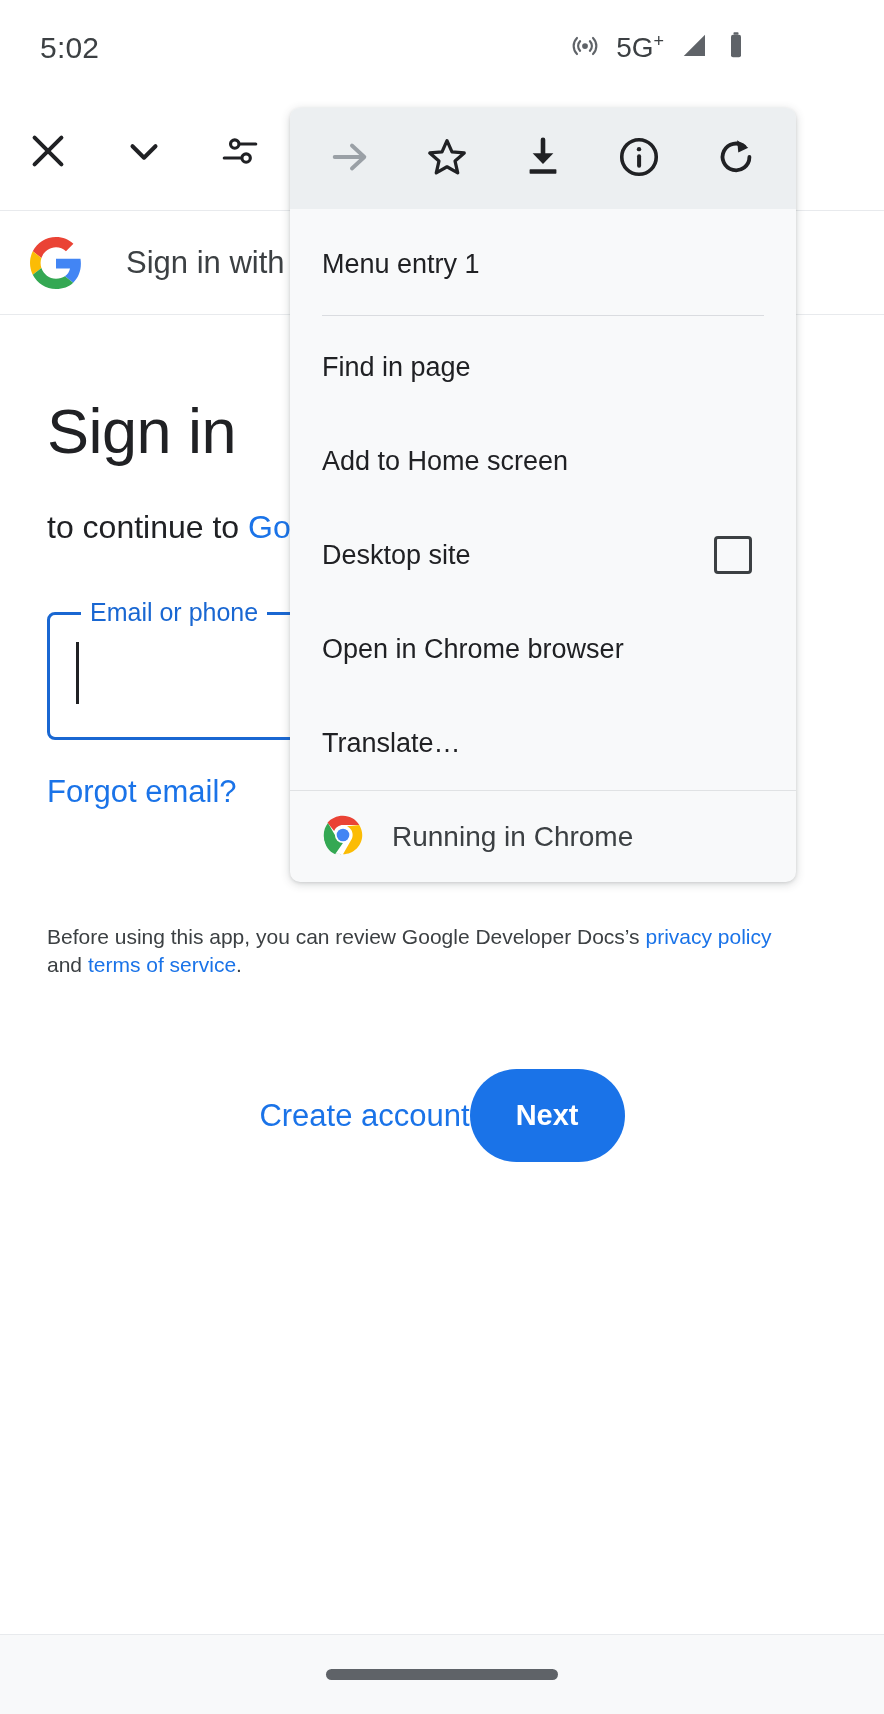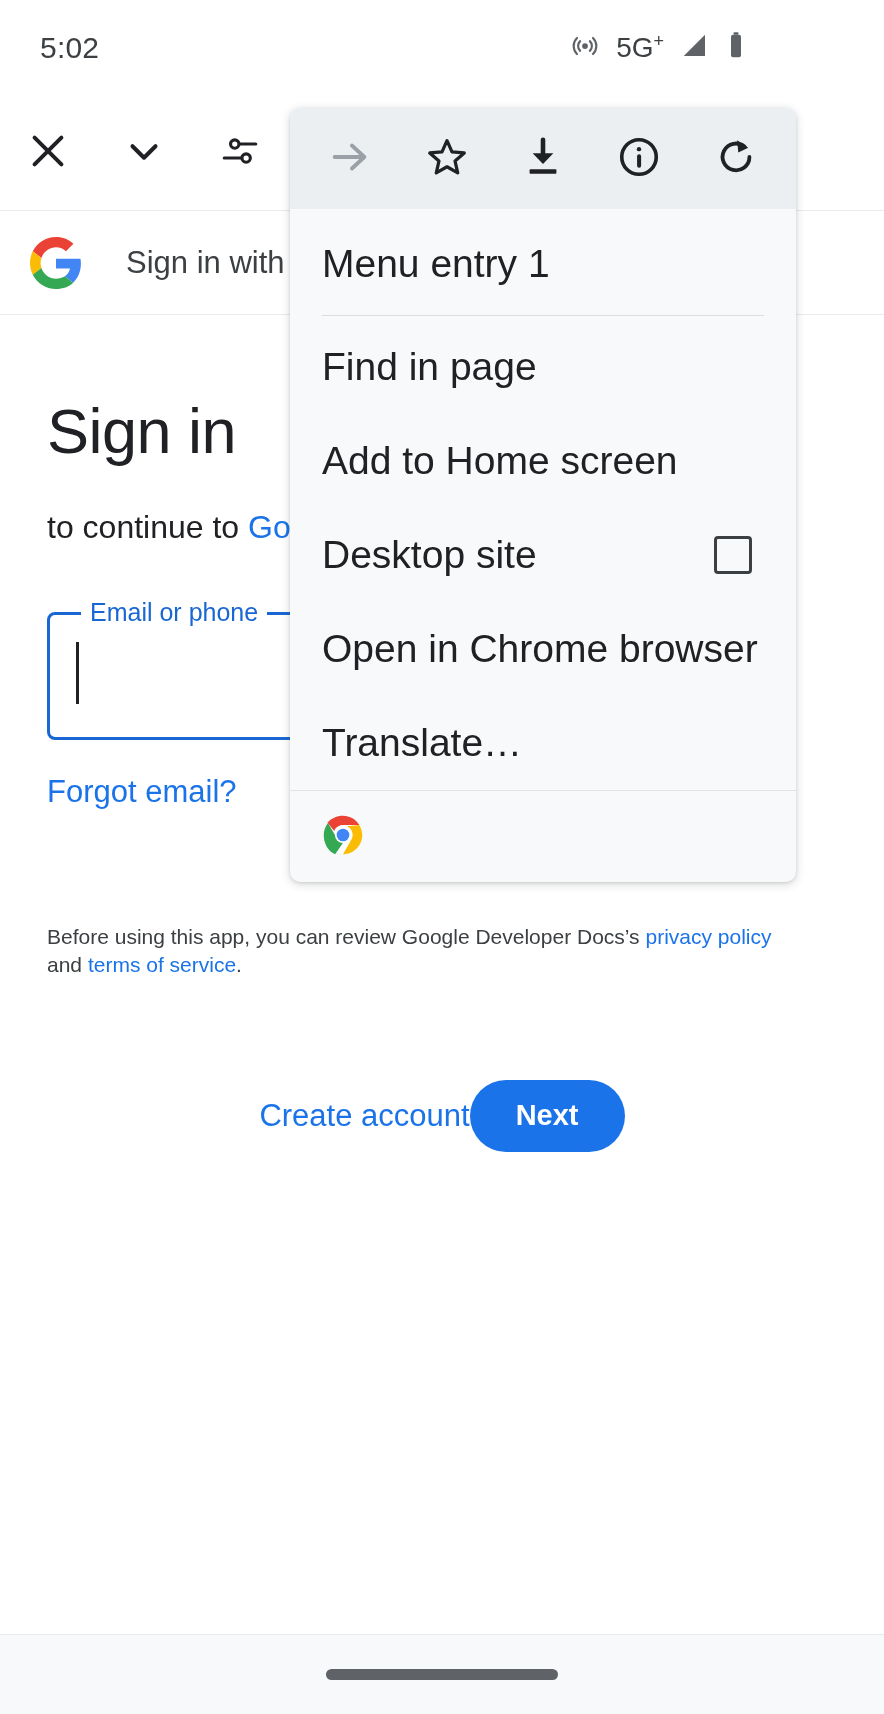--- a/index.html
+++ b/index.html
@@ -81,21 +81,21 @@
   .legal a{ color:#1a73e8; text-decoration:none; font-weight:500; }
 
   .actions{
     margin-top:82px; padding:0 47px; height:110px;
     display:flex; align-items:center; justify-content:center;
   }
   .create-acct{ font-size:31px; color:#1a73e8; font-weight:500; }
   .next-btn{
     background:#1a73e8; color:#fff; border:none; border-radius:56px;
     font-size:29px; font-weight:700; font-family:"Liberation Sans", sans-serif;
-    padding:0 46px; height:72px; min-width:155px; cursor:pointer;
+    padding:0 46px; height:93px; min-width:155px; cursor:pointer;
     display:flex; align-items:center; justify-content:center;
   }
 
   
   .menu{
     position:absolute; left:290px; top:108px; width:506px;
     background:#f8f9fa; border-radius:10px;
     box-shadow:0 2px 10px rgba(60,64,67,.22), 0 1px 3px rgba(60,64,67,.12);
     overflow:hidden;
     z-index:50;
@@ -104,21 +104,21 @@
     background:#eceff1; height:101px;
     display:flex; align-items:center; justify-content:space-around;
     padding:0 12px;
   }
   .menu-iconrow .mi{
     width:74px; height:74px; display:flex; align-items:center; justify-content:center;
   }
   .menu-items{ padding:8px 0 0 0; }
   .menu-item{
     height:94px; display:flex; align-items:center; justify-content:space-between;
-    padding:0 32px; font-size:39px; color:#202124;
+    padding:0 32px; font-size:27px; color:#202124;
   }
   .menu-item .lbl{ white-space:nowrap; }
   .menu-sep{ height:1px; background:#dadce0; margin:4px 32px; }
   .checkbox{
     width:38px; height:38px; border:3px solid #3c4043; border-radius:4px; margin-right:12px;
   }
   .menu-footer{
     border-top:1px solid #e0e2e4;
     height:92px; display:flex; align-items:center; padding-left:32px; gap:28px;
   }
@@ -303,18 +303,19 @@
       <svg width="42" height="42" viewBox="0 0 48 48">
         <circle cx="24" cy="24" r="22" fill="#fff"></circle>
         <path fill="#EA4335" d="M24 2c7.9 0 14.8 4.2 18.6 10.5H24c-4.6 0-8.5 2.9-10.1 6.9L6.3 10C10.3 5.1 16.8 2 24 2z"></path>
         <path fill="#FBBC05" d="M42.6 12.5C44.8 16 46 20.1 46 24c0 12.2-9.9 22-22 22l9.3-16.2c1.1-1.7 1.7-3.7 1.7-5.8 0-4.4-2.6-8.2-6.4-9.9z"></path>
         <path fill="#34A853" d="M24 46C12.5 46 3.1 37.2 2.1 26L11.4 42.2c-.1-.2 0 0 0 0C15 44.6 19.3 46 24 46z"></path>
         <path fill="#34A853" d="M2.1 26C2 25.3 2 24.7 2 24c0-5.2 1.8-10 4.8-13.8l9.3 16.1c1.6 3.3 4.6 5.7 8.2 6.4L15 46C8.2 43 3.1 36.5 2.1 26z"></path>
         <circle cx="24" cy="24" r="9.2" fill="#fff"></circle>
         <circle cx="24" cy="24" r="7.2" fill="#4285F4"></circle>
       </svg>
     </span>
+    <span class="ftxt">Running in Chrome</span>
   </div>
 </div>
 
 <div class="navbar">
   <div class="gesture-pill"></div>
 </div>
 
 </body></html>

